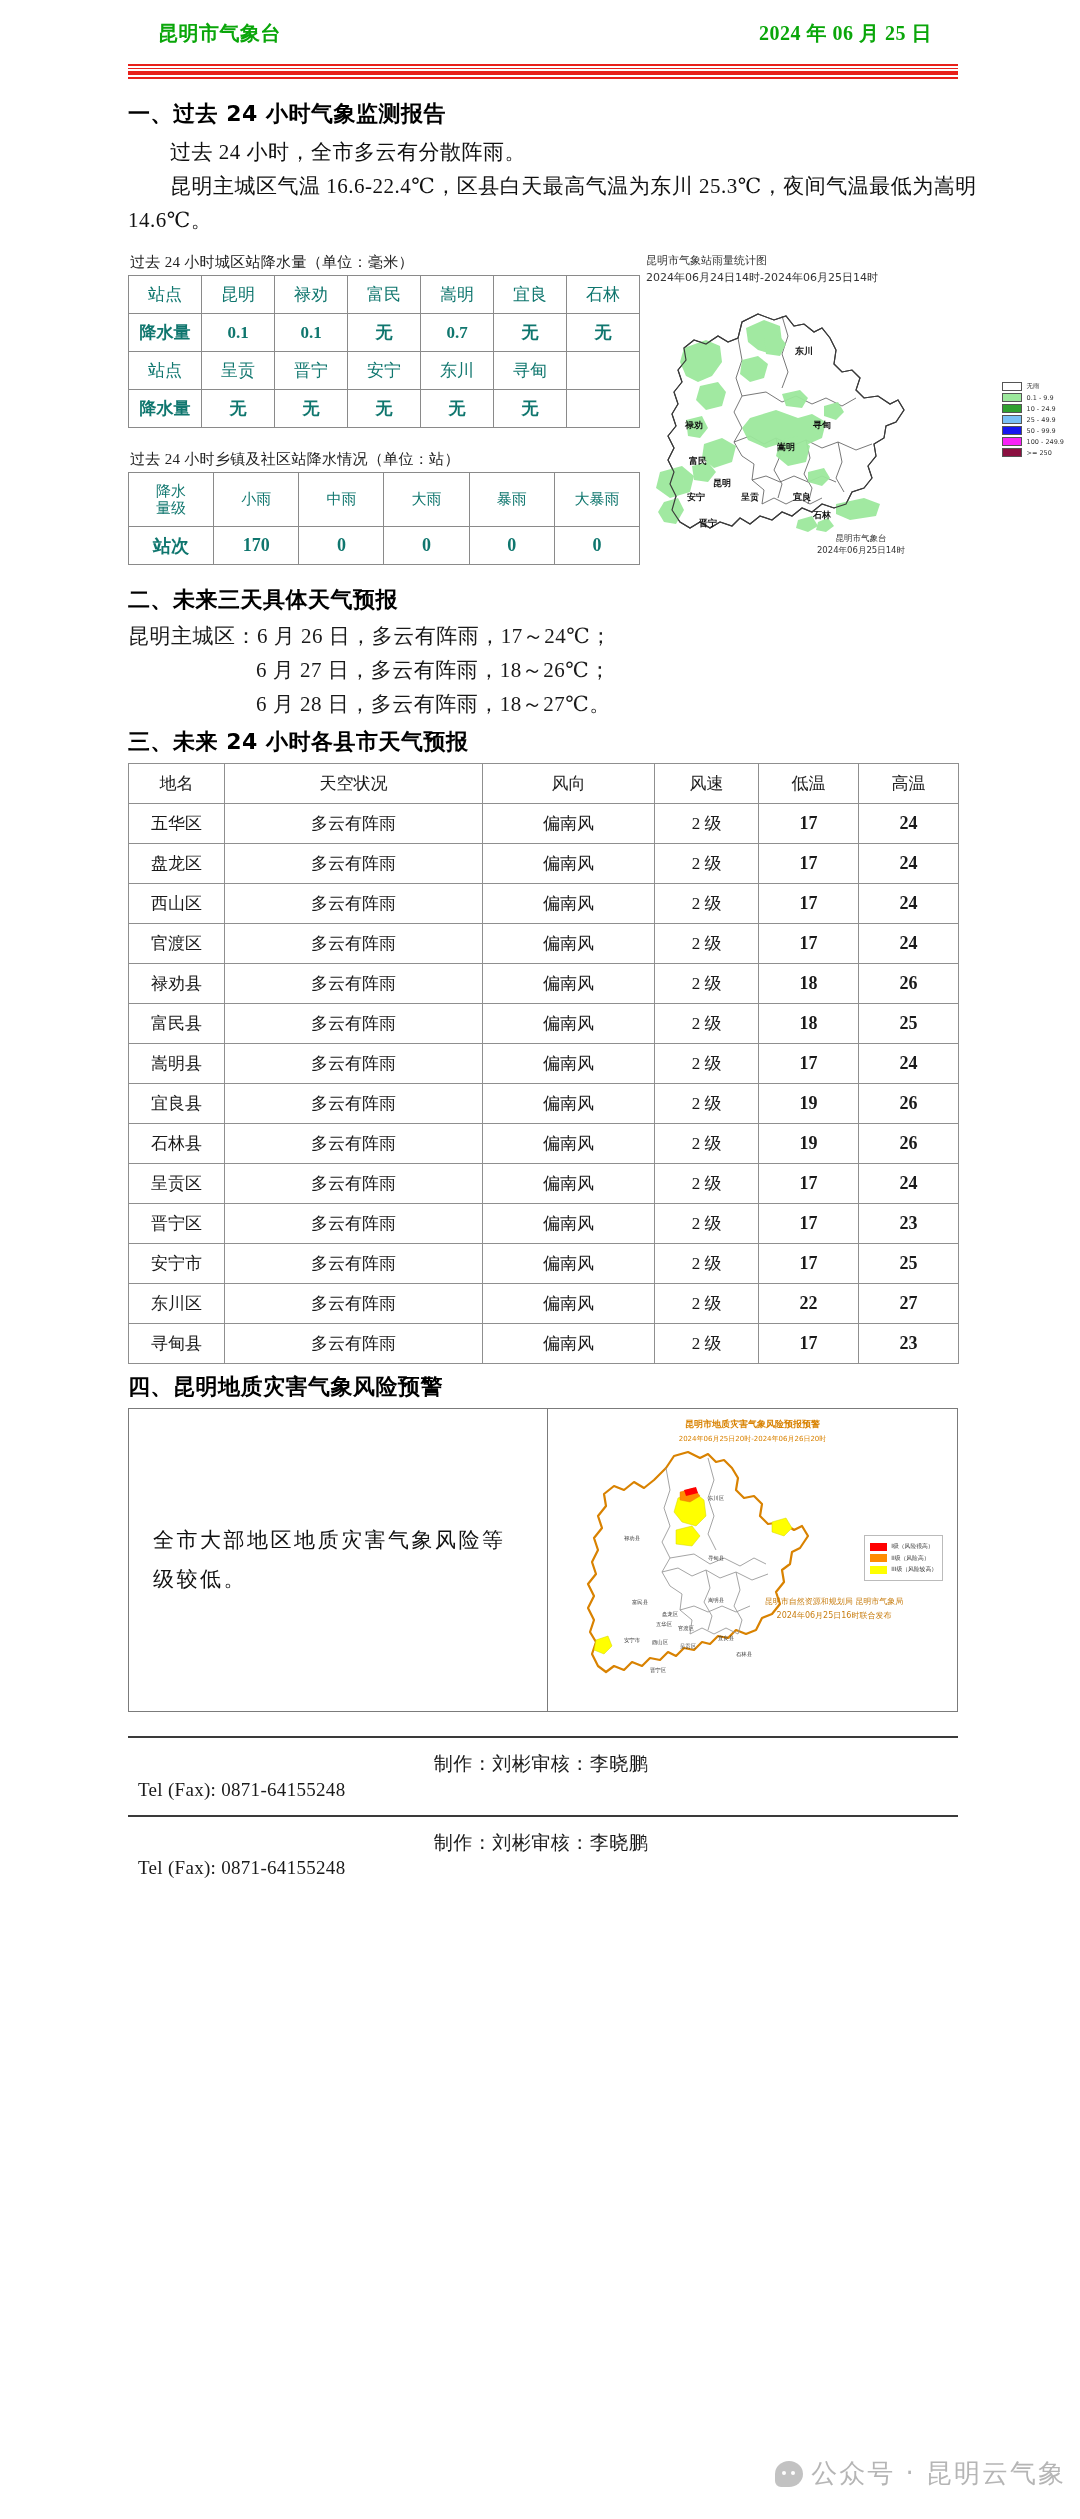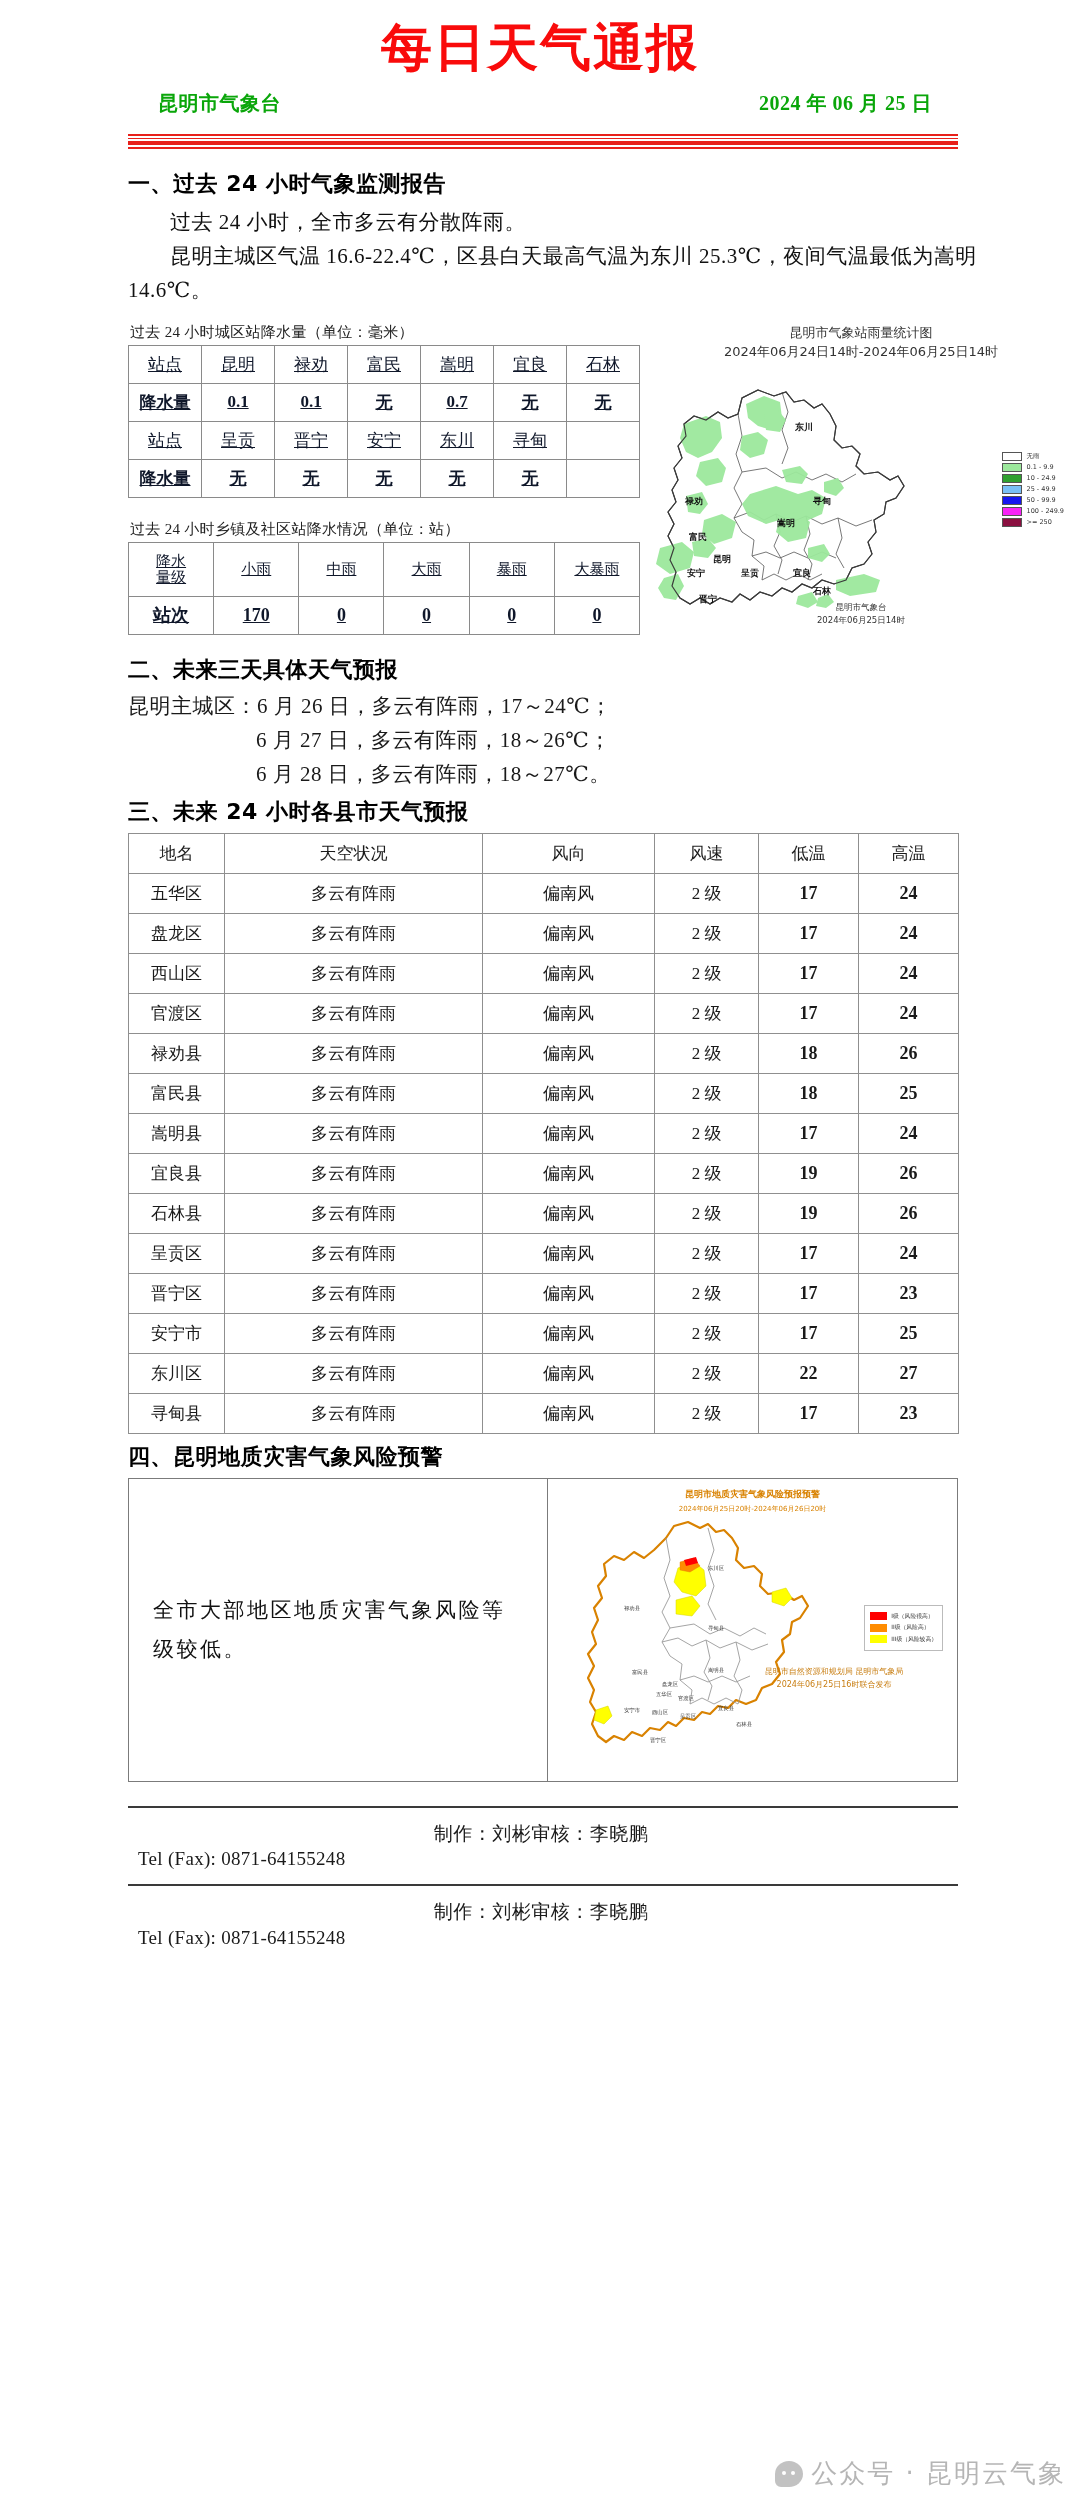--- a/index.html
+++ b/index.html
@@ -81,40 +81,39 @@
     border-collapse: collapse;
     width: 100%;
     table-layout: fixed;
   }
   table.grid td {
     border: 1px solid #8a8a8a;
     text-align: center;
     font-size: 17px;
     height: 38px;
     padding: 0 2px;
-    color: #0f172a;
-    text-decoration: underline;
+    color: #0f766e;
   }
   table.grid td.bold { font-weight: bold; }
   .tbl2 { margin-top: 22px; }
   table.grid td.lvl { font-size:15px; line-height:1.1; height:54px;}
   table.grid tr.vals td { font-weight: bold; font-size:18px; }
 
   .mon-right {
     flex: 1 1 auto;
     margin-left: 6px;
     position: relative;
     height: 290px;
   }
 
   
   .map-wrap { position:relative; width: 430px; height: 300px; }
   .map-title {
-    text-align:center;
-    font-size: 13px;
+    text-align:left;
+    font-size: 11px;
     color:#333;
     font-family: "DejaVu Sans", sans-serif;
     line-height:1.5;
     letter-spacing:0;
   }
   .map-foot {
     position:absolute; left:0; right:0; bottom:-4px;
     text-align:center;
     font-size: 8.5px; color:#333;
     font-family:"DejaVu Sans", sans-serif; line-height:1.5;
@@ -222,21 +221,20 @@
     content:""; position:absolute; top:10px; width:4px;height:4px;border-radius:50%;
     background:#fff;
   }
   .wm-bubble::before{left:7px;}
   .wm-bubble::after{left:16px;}
 </style>
 </head>
 <body>
 
 <div class="doc-header">
-  <div class="doc-title">每日天气通报</div>
   <div class="header-row">
     <span>昆明市气象台</span>
     <span class="header-date">2024 年 06 月 25 日</span>
   </div>
   <div class="rules">
     <div class="r1"></div>
     <div class="r2"></div>
     <div class="r3"></div>
     <div class="r4"></div>
   </div>

